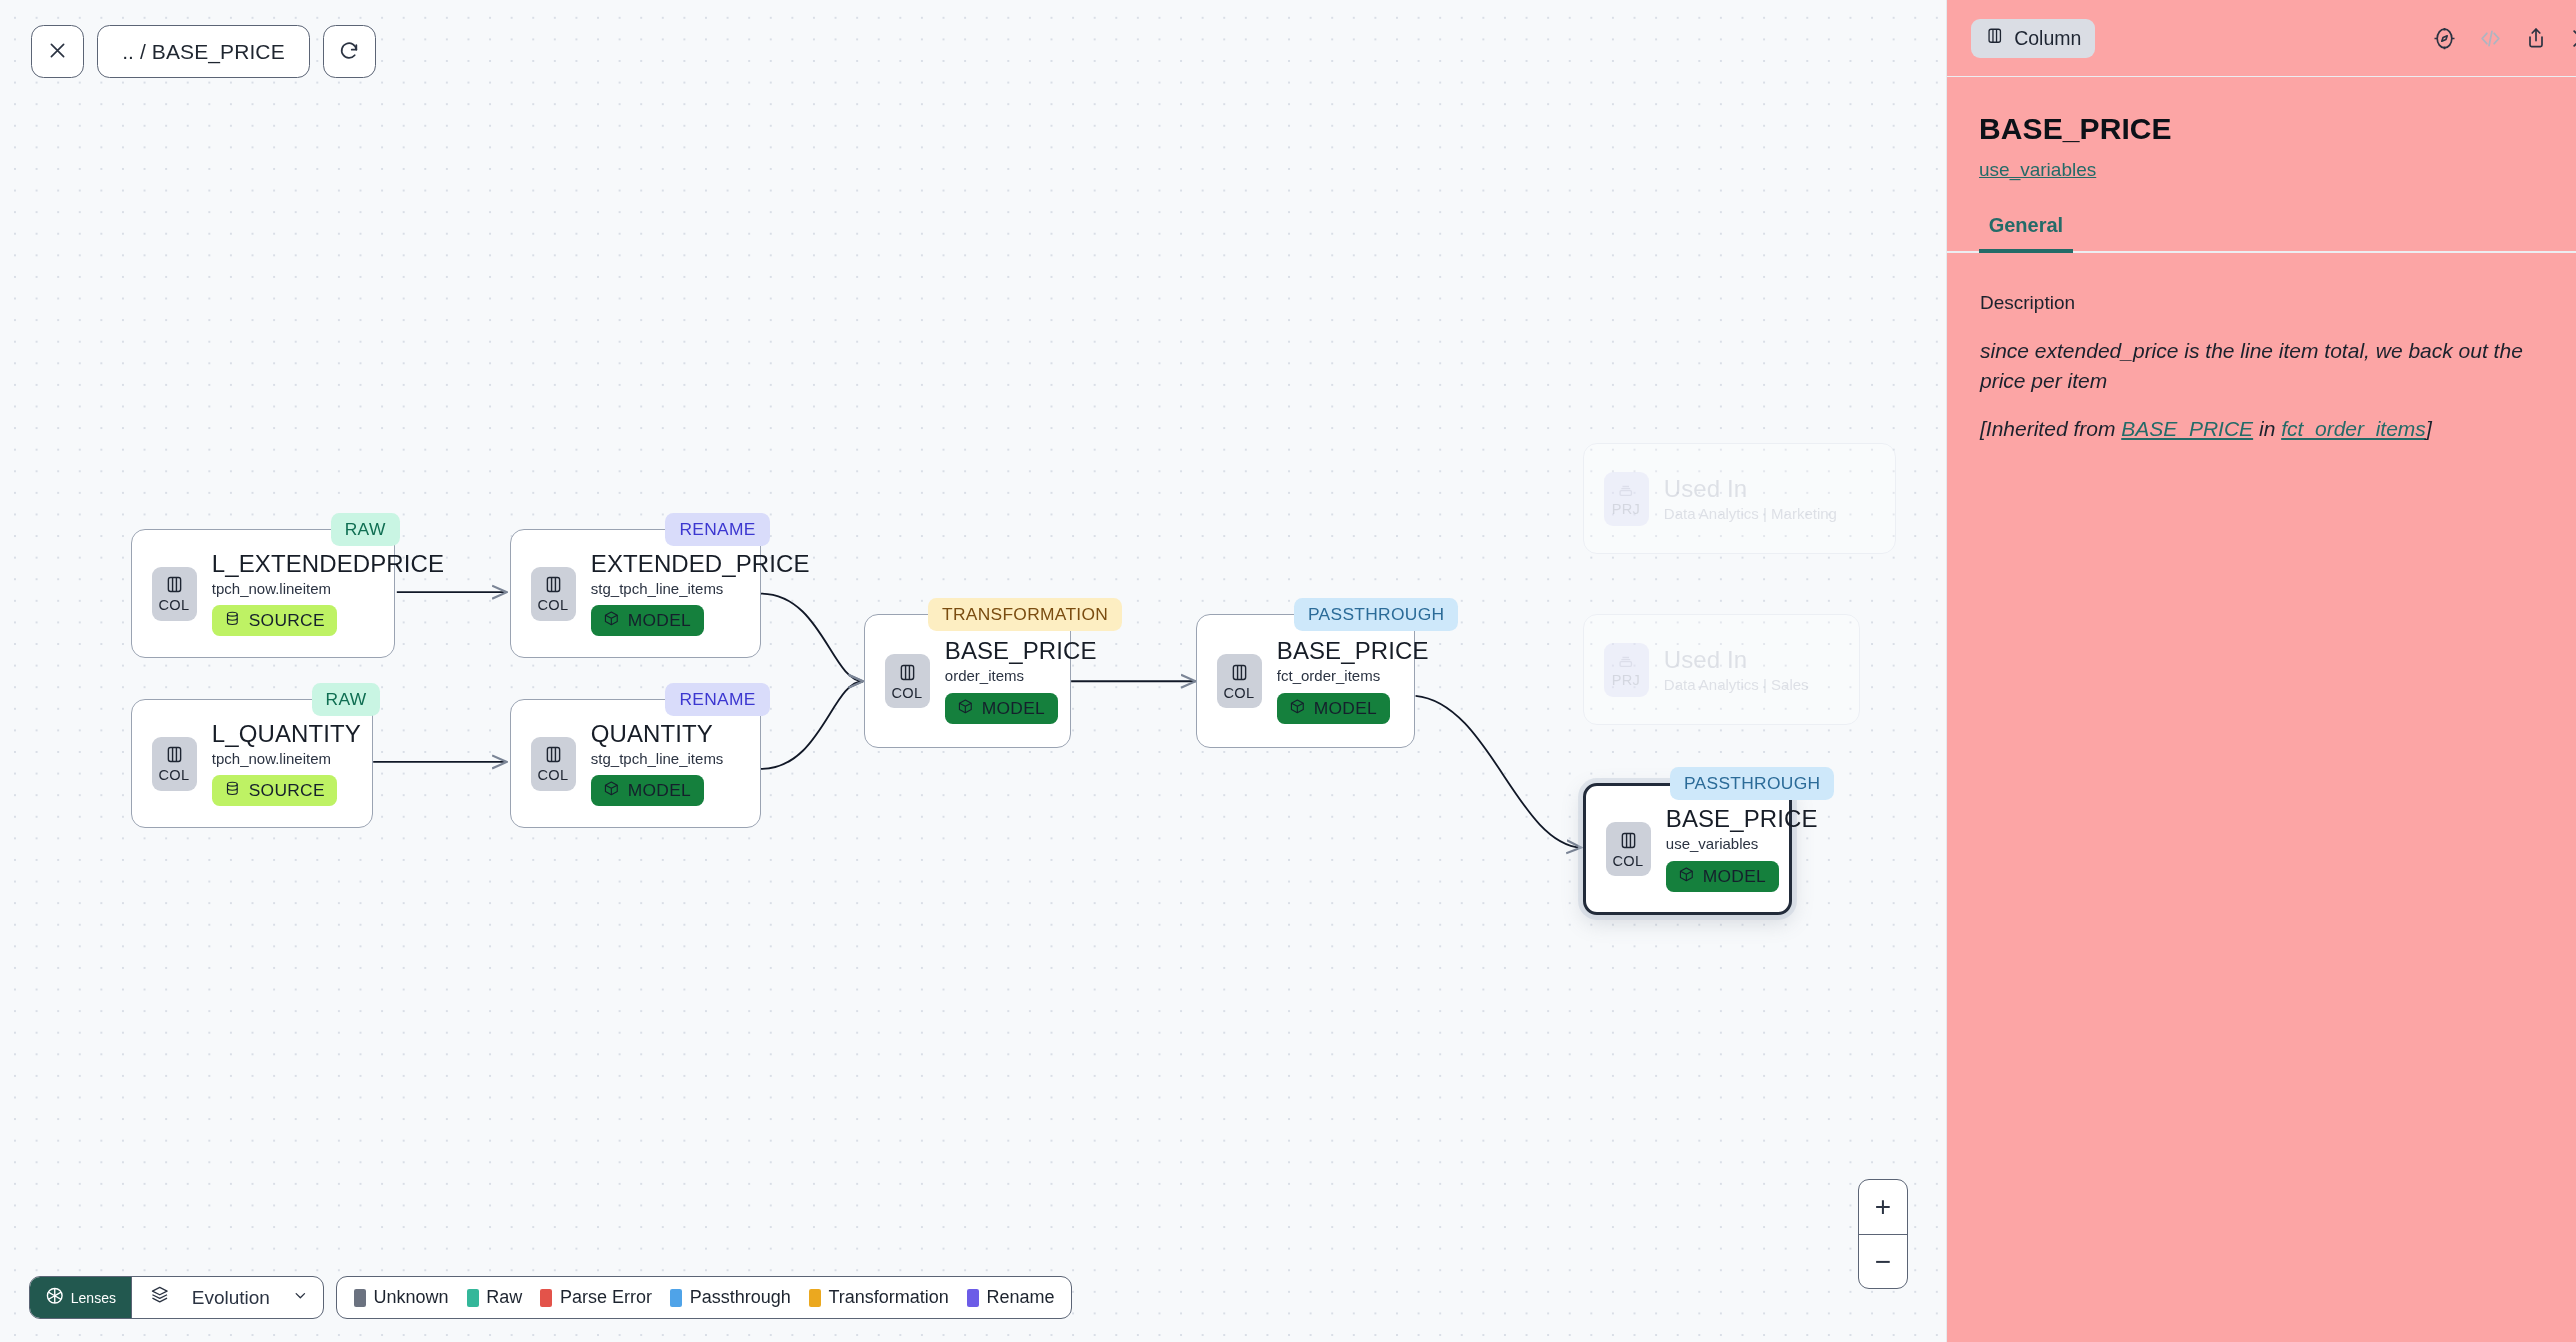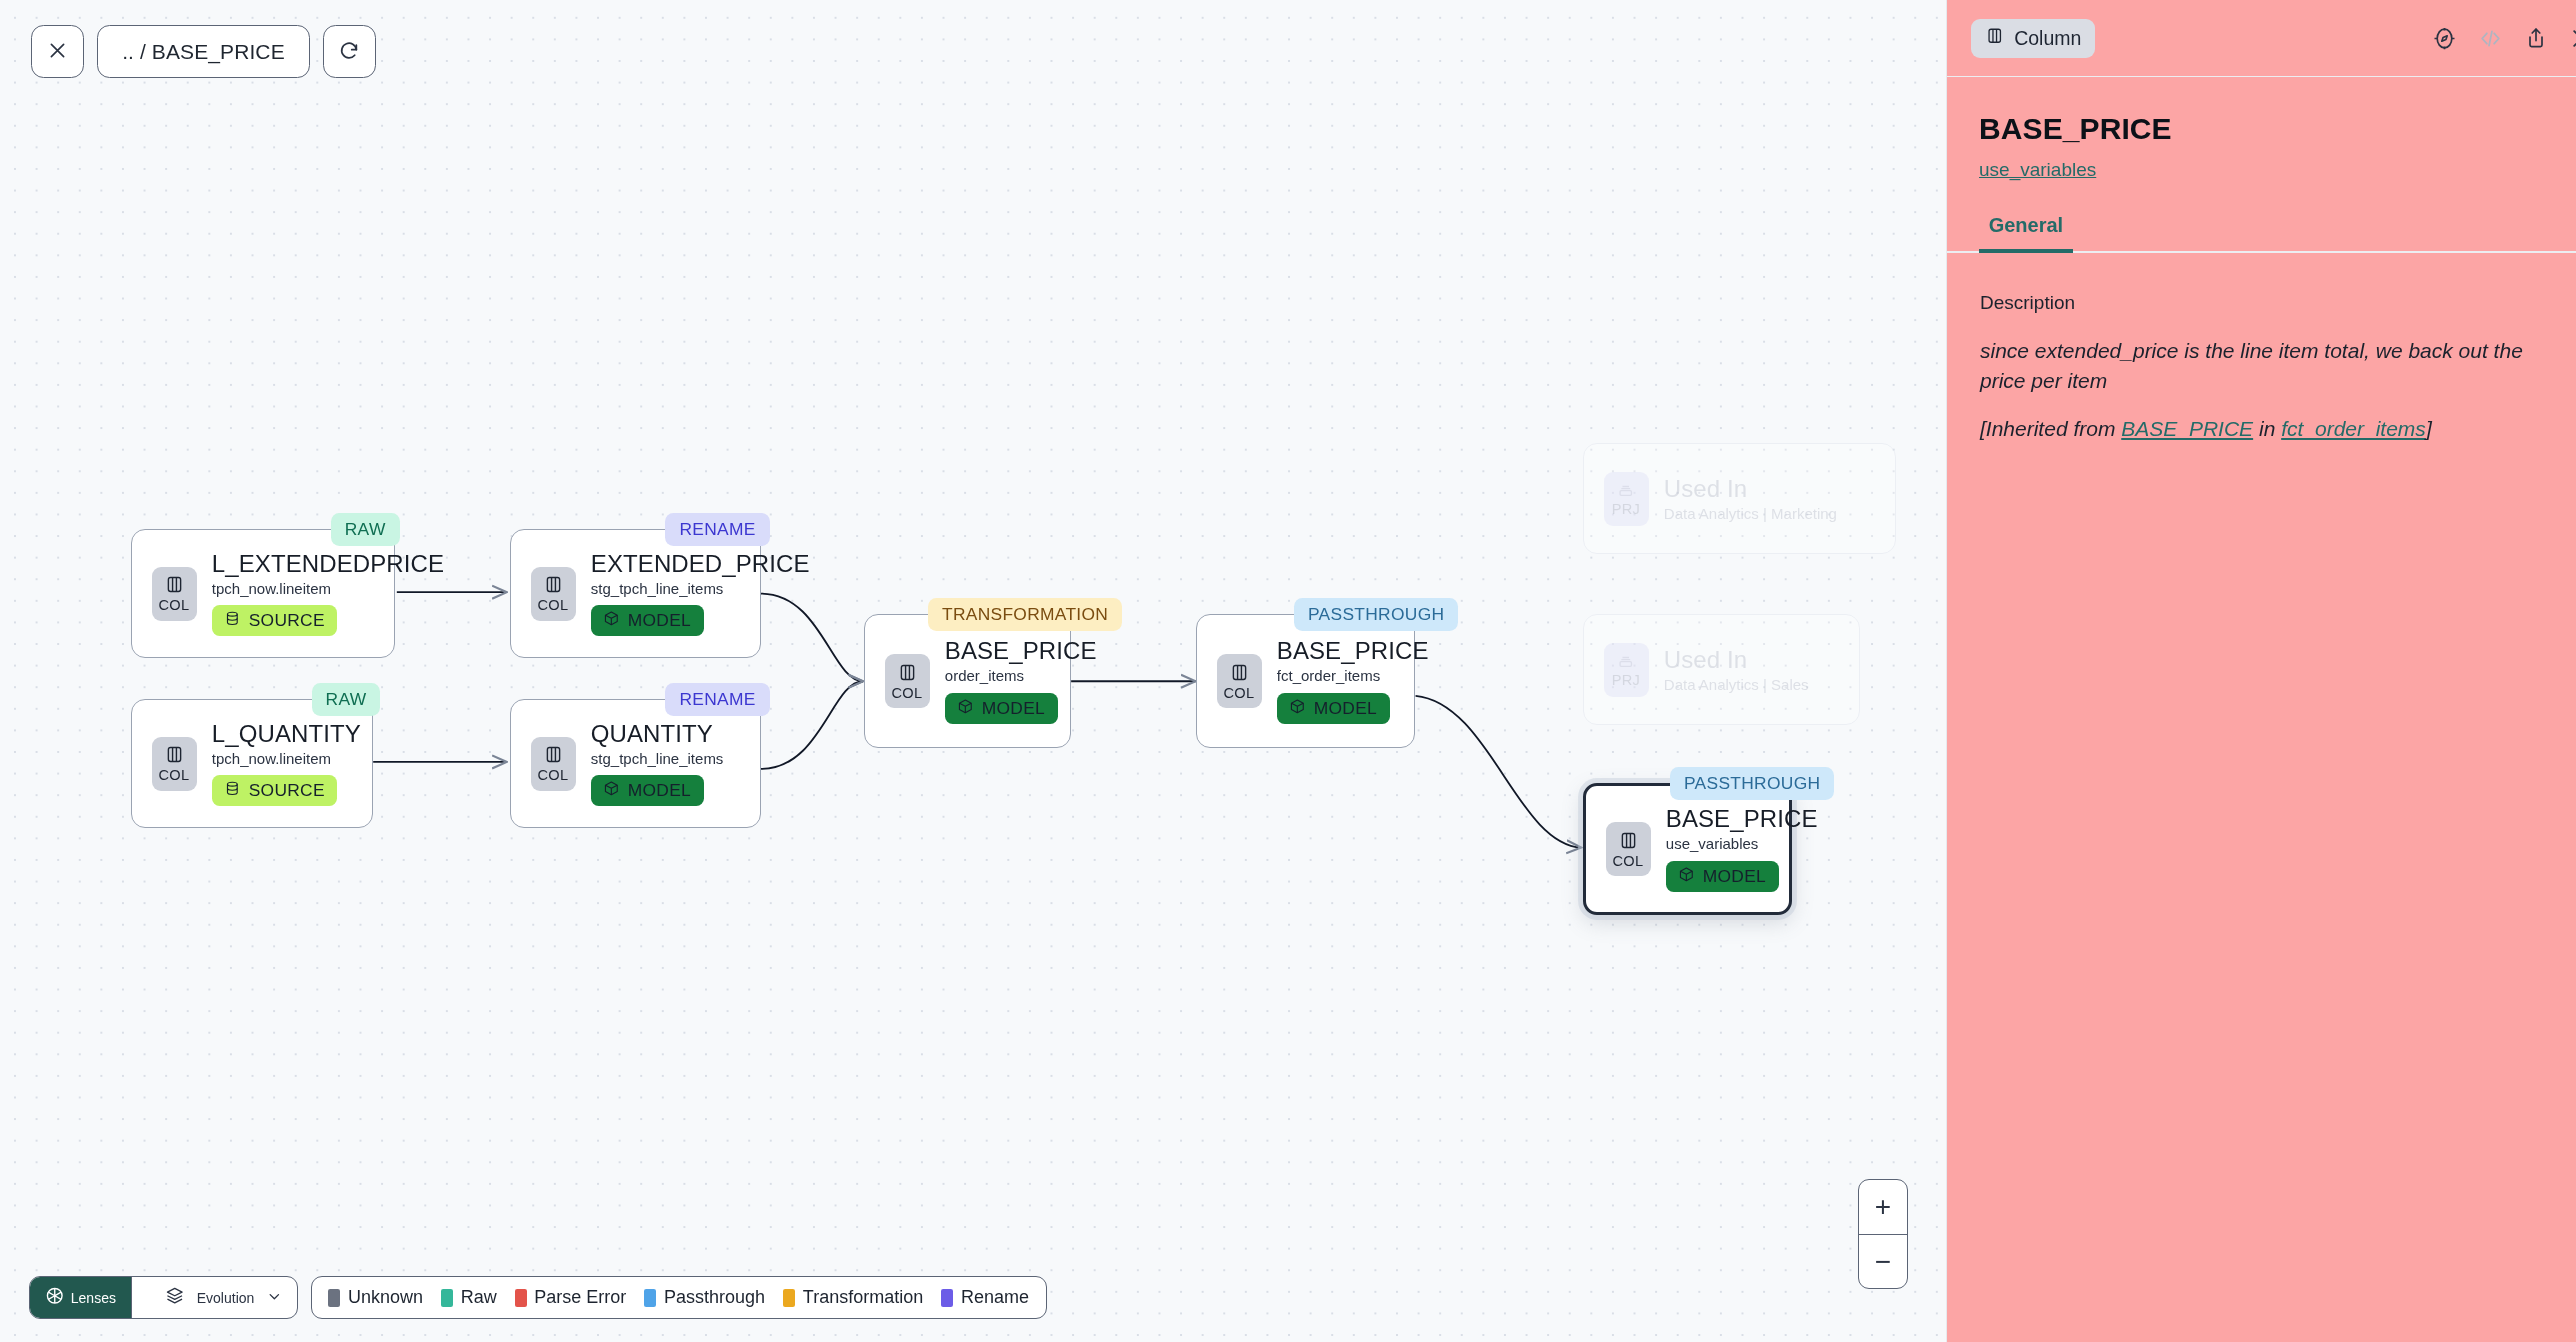--- a/index.html
+++ b/index.html
@@ -119,24 +119,24 @@
     height: 43px;
     background: #ffffff;
   }
   .seg-lenses {
     background: #22584f; color: #ffffff;
     display: flex; align-items: center; gap: 6px;
     padding: 0 15.3px; font-size: 14px;
     cursor: pointer;
   }
   .seg-evolution {
-    display: flex; align-items: center; gap: 12px;
-    padding: 0 14px 0 33px;
+    display: flex; align-items: center; gap: 22px;
+    padding: 0 14px 0 18px;
     border-left: 1.5px solid #5b6475;
-    font-size: 14px; color: #2b3342;
+    font-size: 19px; color: #2b3342;
     cursor: pointer;
   }
   .legend {
     height: 43px;
     display: flex; align-items: center; gap: 18px;
     padding: 0 16.7px;
     border: 1.5px solid #5b6475;
     border-radius: 11px;
     background: #ffffff;
   }

